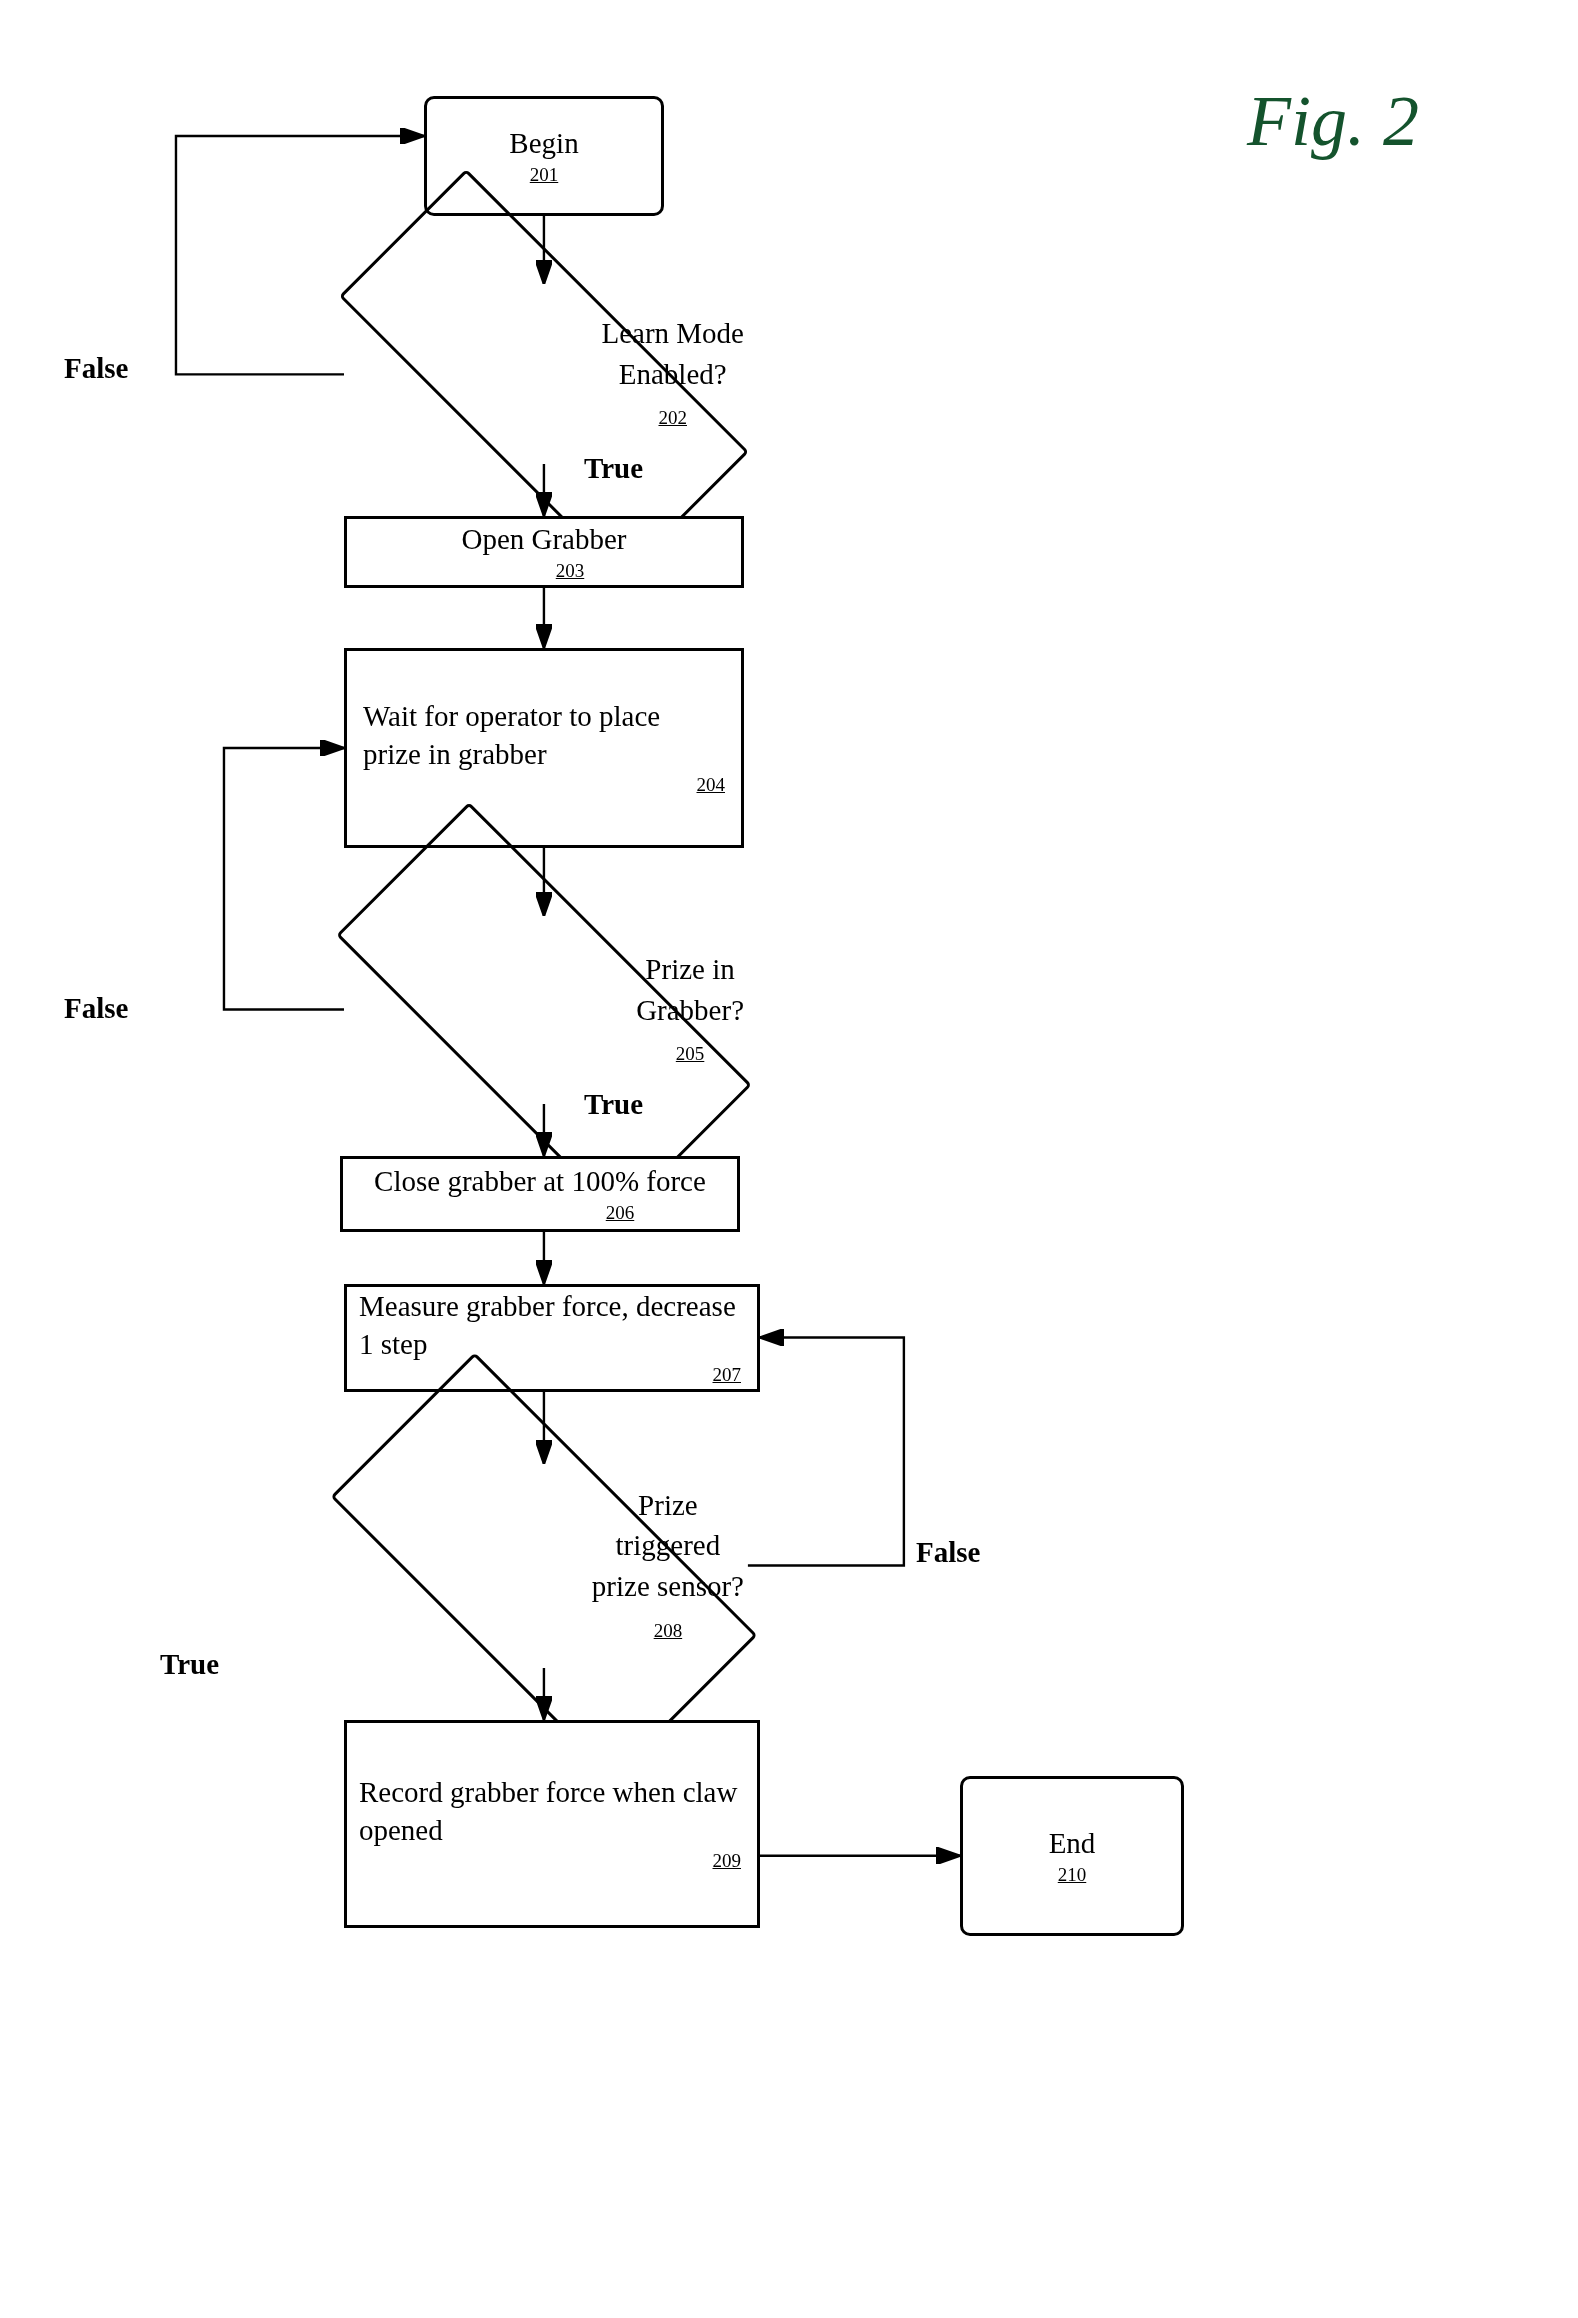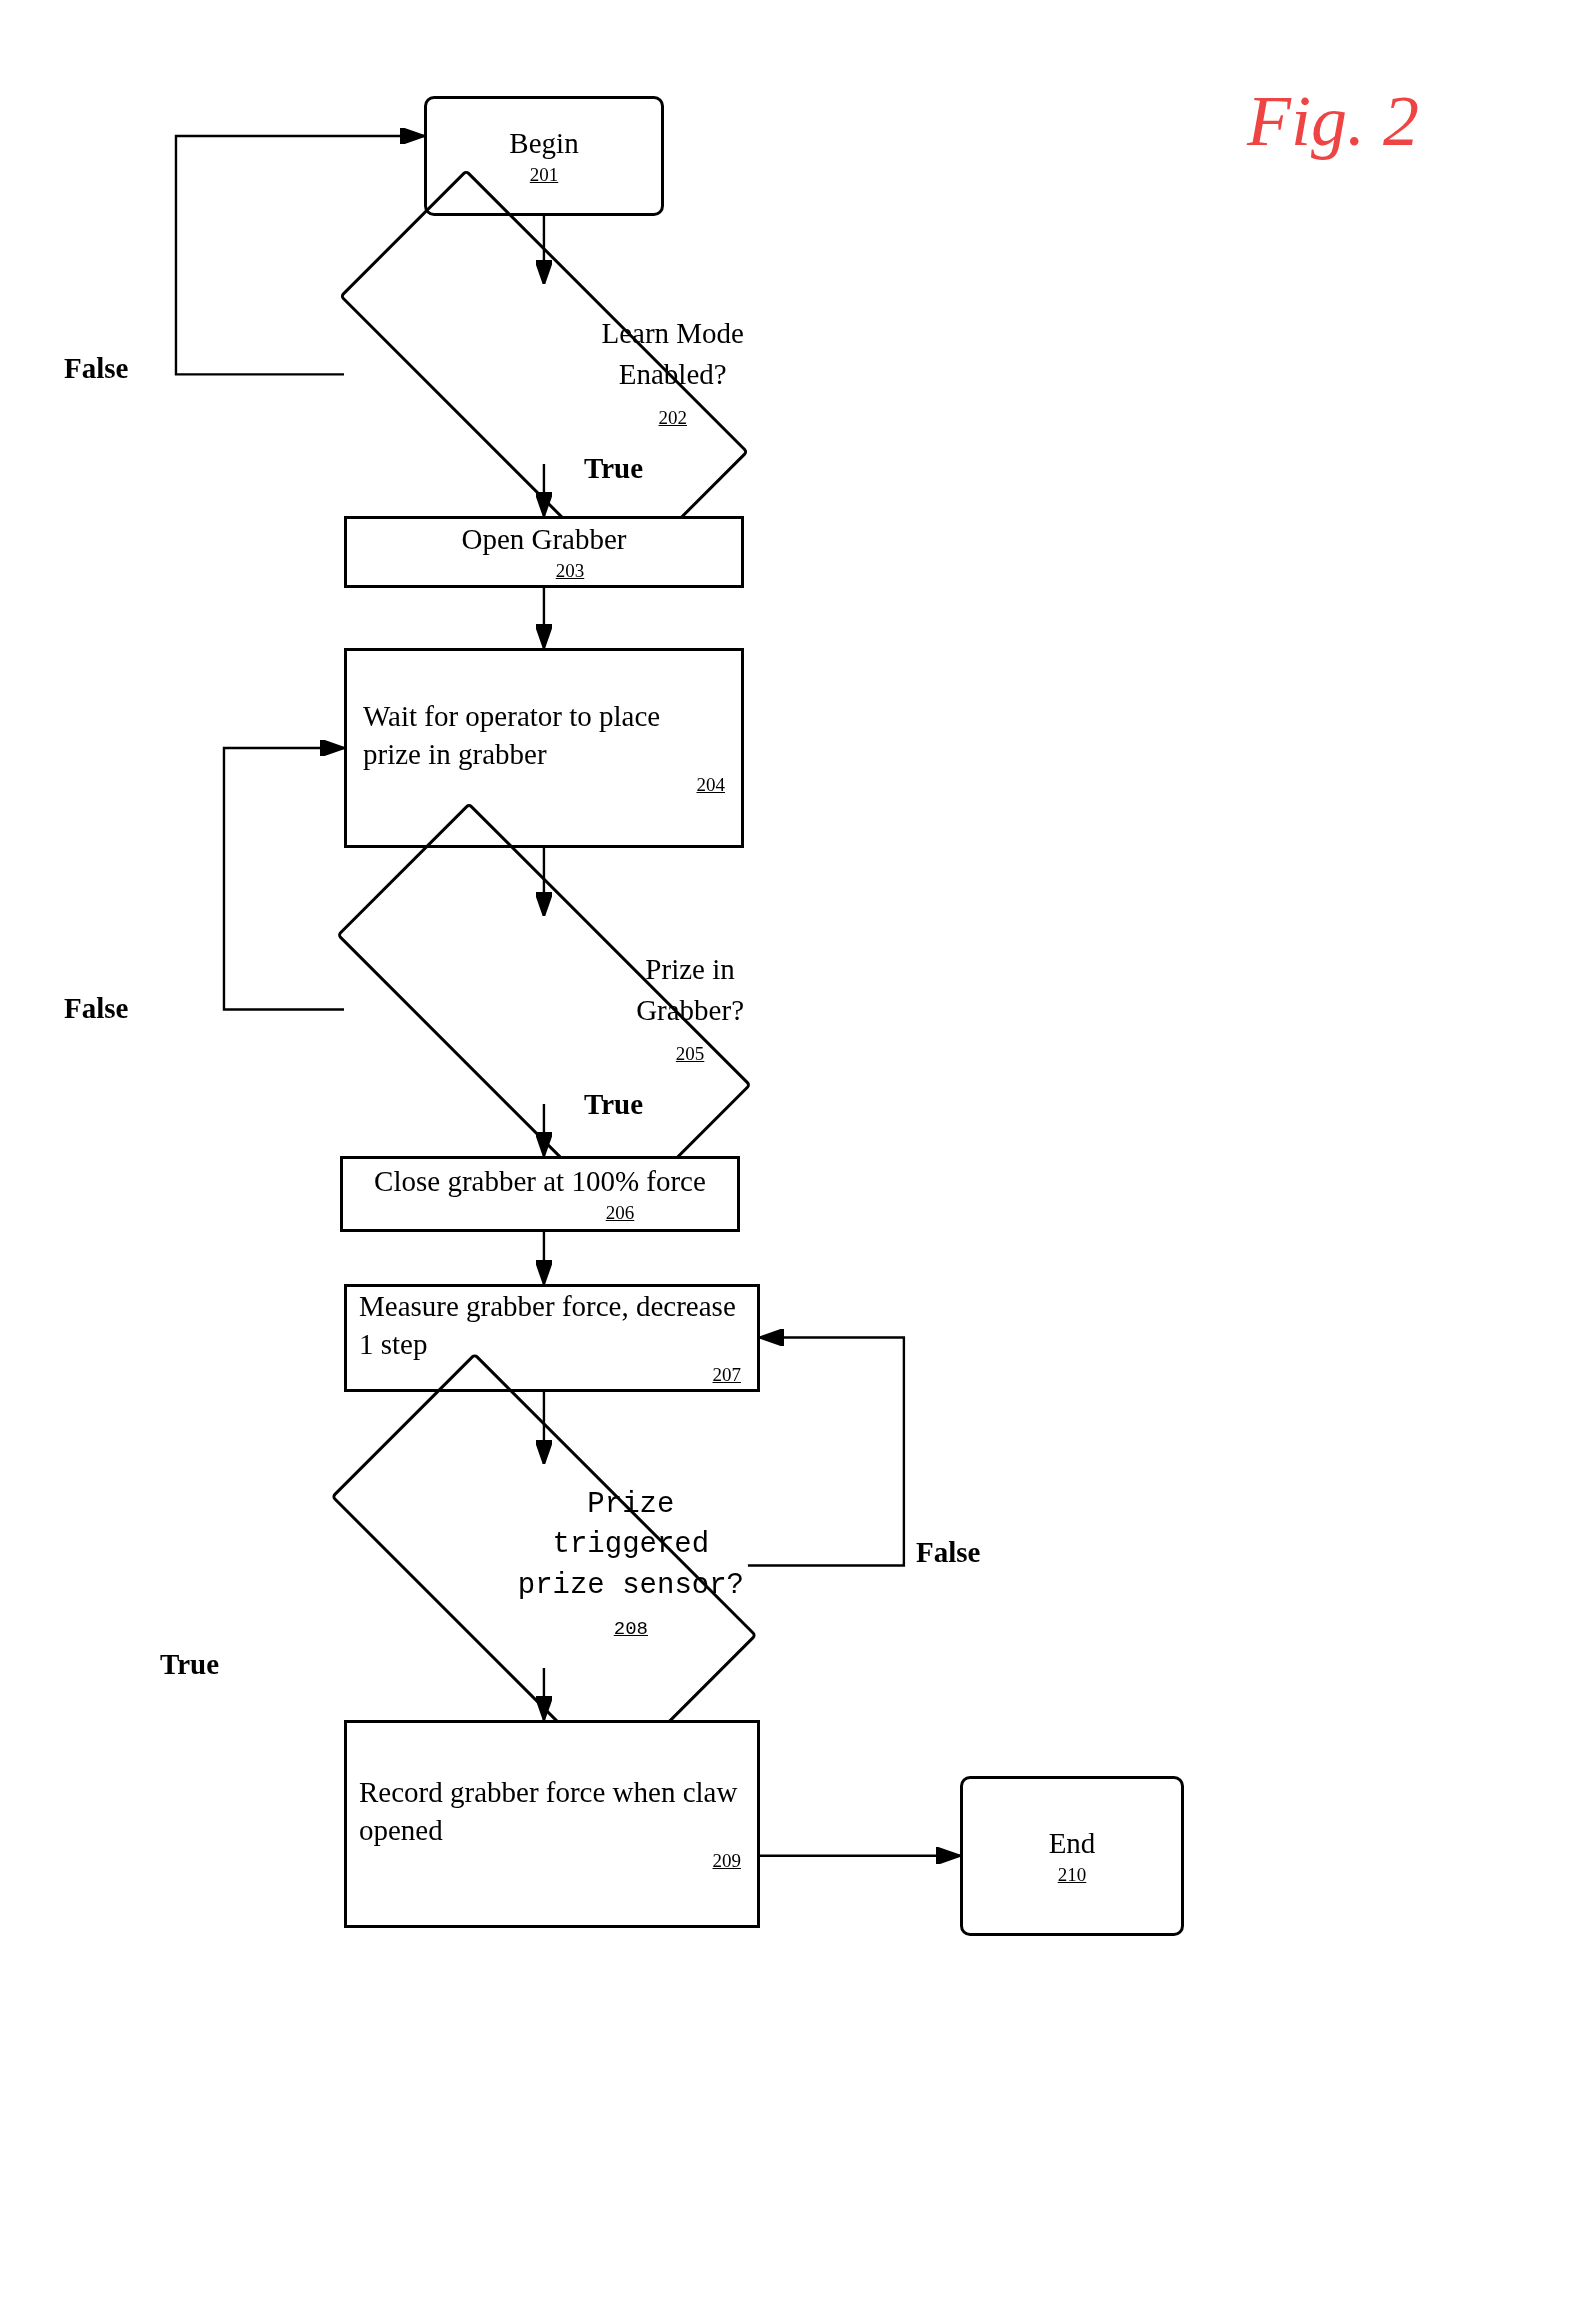--- a/index.html
+++ b/index.html
@@ -18,21 +18,21 @@
       height: 2319px;
     }
 
     
     .fig-label {
       position: absolute;
       top: 80px;
       right: 160px;
       font-size: 72px;
       font-style: italic;
-      color: #ef4444;
+      color: #14532d;
     }
 
     
     .fc-box {
       position: absolute;
       border: 3.2px solid #000;
       background: #fff;
       display: flex;
       flex-direction: column;
       align-items: center;
@@ -195,21 +195,21 @@
   <div class="fc-box" style="left:340px; top:1156px; width:400px; height:76px;text-align:center;">
     <span>Close grabber at 100% force</span>
     <span class="fc-number" style="margin-left:160px;">206</span>
   </div>
 
   <div class="fc-box" style="left:344px; top:1284px; width:416px; height:108px;">
     <span style="padding: 0 12px; text-align:left; width:100%;">Measure grabber force, decrease 1 step</span>
     <span class="fc-number" style="align-self:flex-end; margin-right:16px;">207</span>
   </div>
 
-  <div class="fc-diamond" style="left:344px; top:1464px; width:400px; height:204px;font-family:Liberation Mono, monospace;">
+  <div class="fc-diamond" style="left:344px; top:1464px; width:400px; height:204px;">
     <div class="fc-diamond-text">
       <span>Prize<br>triggered<br>prize sensor?</span><br>
       <span class="fc-number">208</span>
     </div>
   </div>
 
   <div class="fc-label" style="left:160px; top:1648px;">
     <span>True</span>
   </div>
 

